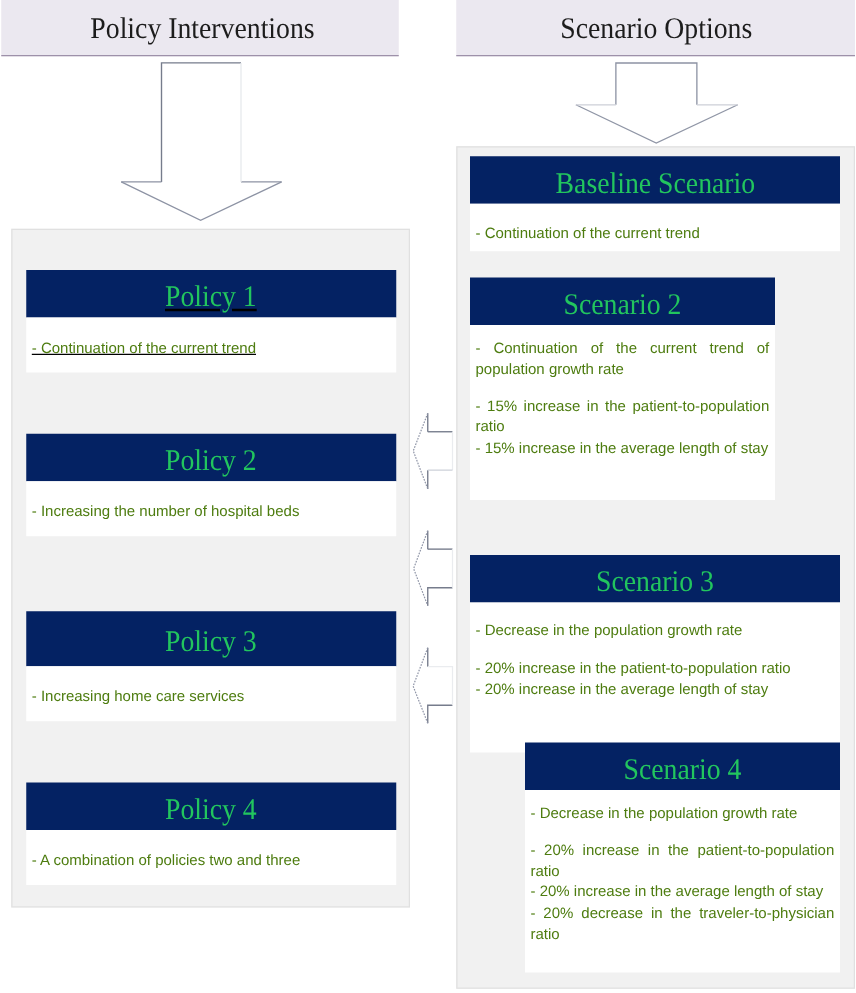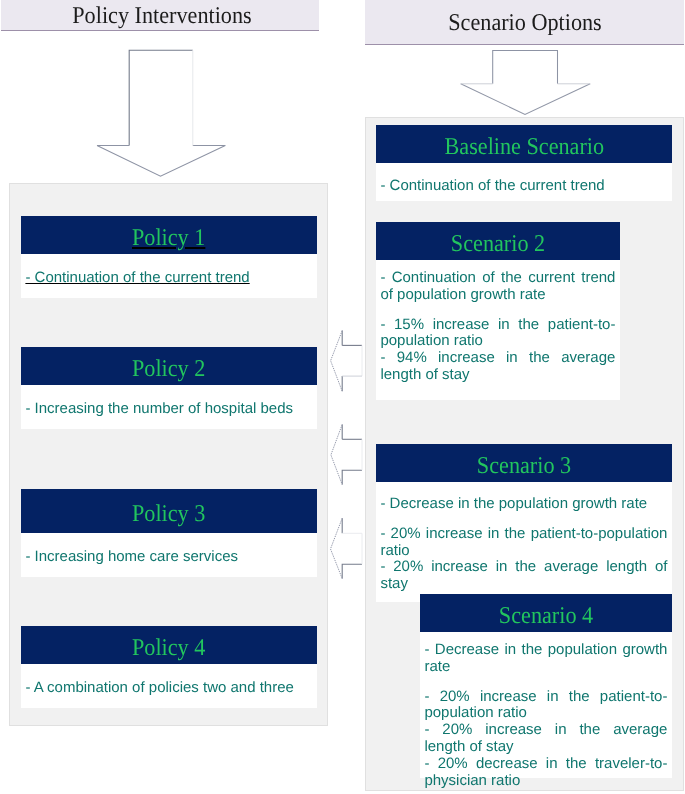--- a/index.html
+++ b/index.html
@@ -12,42 +12,42 @@
   .hdr-title{font-family:"Liberation Serif",serif;font-size:24px;color:#1c1c1c;display:inline-block;transform:scaleX(0.925) translateZ(0);transform-origin:center;position:relative;top:2px;}
 
   .panel{position:absolute;background:#f1f1f1;border:1px solid #e0e0e0;box-sizing:border-box;}
 
   .card{position:absolute;box-sizing:border-box;}
   .card-head{background:#042263;color:#22c55e;font-family:"Liberation Serif",serif;
              font-size:24px;text-align:center;display:flex;align-items:center;justify-content:center;
              box-sizing:border-box;}
   .card-head > span{display:inline-block;transform:scaleX(0.925) translateZ(0);transform-origin:center;position:relative;top:3px;}
   .card-body{background:#ffffff;box-sizing:border-box;padding:10.4px 4.6px 0 4.4px;}
-  .card-body p{margin:0 0 12.6px 0;font-size:15px;line-height:16.8px;color:#0f766e;
+  .card-body p{margin:0 0 12.6px 0;font-size:12px;line-height:16.8px;color:#4d7c0f;
                text-align:justify;text-justify:inter-word;
                transform:translateZ(0);}
   .card-body p:last-child{margin-bottom:0;}
   .card-body p.tight{margin-bottom:0;}
   .card-body.centered{display:flex;align-items:center;padding-top:4px;padding-bottom:0;}
 
   svg.arrow{position:absolute;overflow:visible;}
   svg.arrow path{fill:none;}
   svg.arrow .ar-fill{fill:#ffffff;stroke:none;}
   svg.arrow .ar-dark{stroke:#767c8c;stroke-width:1.1;}
   svg.arrow .ar-mid{stroke:#8d93a4;stroke-width:1.05;}
   svg.arrow .ar-mid2{stroke:#9096a6;stroke-width:1.05;}
   svg.arrow .ar-faint{stroke:#cdd0d8;stroke-width:1;}
   svg.arrow .ar-vfaint{stroke:#eaecef;stroke-width:1;}
   svg.arrow .ar-vfaint2{stroke:#e6e8ec;stroke-width:1;}
   svg.arrow .ar-dot{stroke:#8e94a6;stroke-width:0.95;stroke-dasharray:1.35 1.0;}
 </style>
 </head>
 <body>
 
-<div class="hdr" style="left:1px;top:-1px;width:318px;height:32px;padding-left:3px;">
+<div class="hdr" style="left:1px;top:-1px;width:318px;height:46px;padding-left:3px;">
   <span class="hdr-title">Policy Interventions</span>
 </div>
 
 <div class="hdr" style="left:365px;top:-1px;width:319px;height:46px;">
   <span class="hdr-title">Scenario Options</span>
 </div>
 
 <div class="panel" style="left:9px;top:183px;width:319px;height:543px;"></div>
 
 <div class="panel" style="left:365px;top:117px;width:319px;height:674px;"></div>
@@ -97,21 +97,21 @@
   </div>
 </div>
 
 <div class="card" style="left:376px;top:222px;width:244px;">
   <div class="card-head" style="height:38px;">
       <span>Scenario 2</span>
     </div>
   <div class="card-body" style="height:140px;">
     <p>- Continuation of the current trend of population growth rate</p>
     <p class="tight">- 15% increase in the patient-to-population ratio</p>
-    <p>- 94% increase in the average length of stay</p>
+    <p>- 15% increase in the average length of stay</p>
   </div>
 </div>
 
 <div class="card" style="left:376px;top:414px;width:296px;">
   <div class="card-head" style="height:38px;margin-top:30px;">
       <span>Scenario 3</span>
     </div>
   <div class="card-body" style="height:120px;padding-top:14.4px;">
     <p>- Decrease in the population growth rate</p>
     <p class="tight">- 20% increase in the patient-to-population ratio</p>

